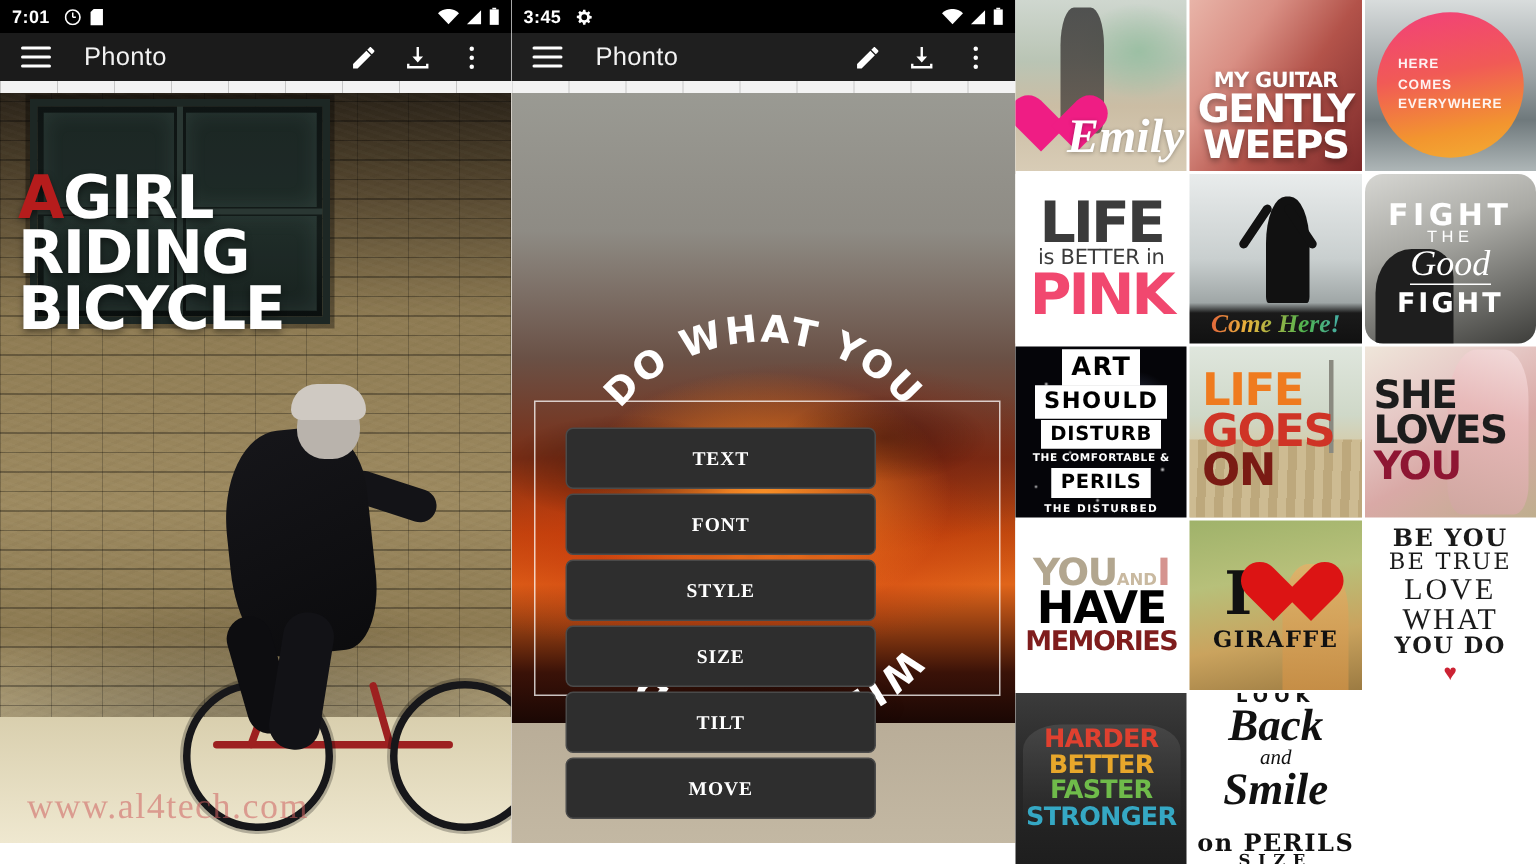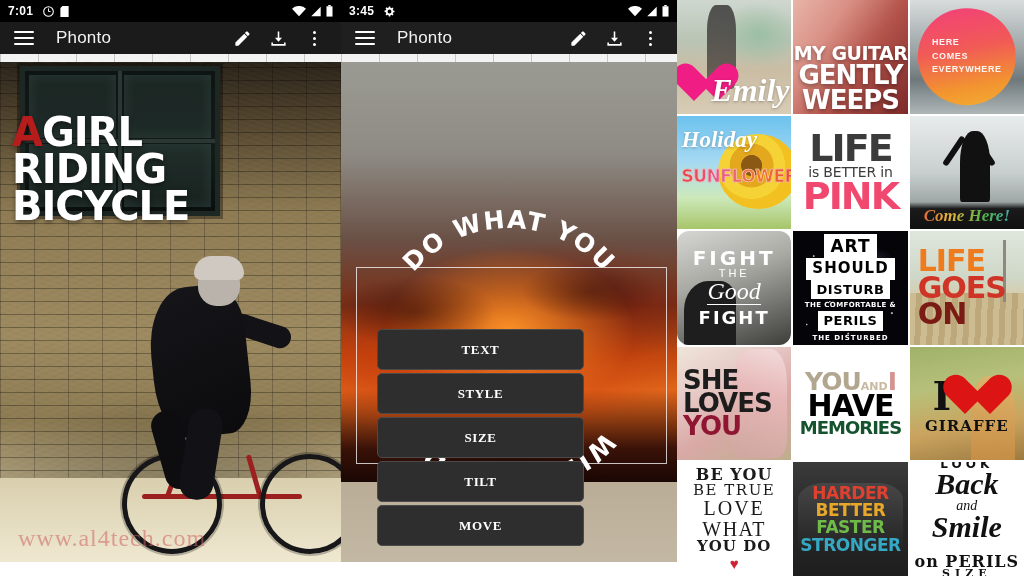--- a/index.html
+++ b/index.html
@@ -159,21 +159,21 @@
   .g1 .heart:before { left:12px; transform:rotate(-45deg); transform-origin:0 100%; }
   .g1 .heart:after  { left:12px; transform:rotate(45deg); transform-origin:100% 100%; }
   .g1 .emily { position:absolute; left:30%; bottom:4%; font-family:"Liberation Serif",serif;
       font-style:italic; font-weight:bold; font-size:32px; color:#fff;
       text-shadow:0 1px 3px rgba(0,0,0,.3); }
 
   .g2 { background:
       linear-gradient(125deg,#e8b4a8 0%,#d98f84 30%,#b3534a 58%,#7d2a2a 100%); }
   .g2 .gtxt { position:relative; color:#fff; font-family:"DejaVu Sans",sans-serif;
       font-weight:900; line-height:.94; text-shadow:0 2px 4px rgba(0,0,0,.35); }
-  .g2 .l1 { font-size:19px; letter-spacing:-.5px;margin-top:44px; }
+  .g2 .l1 { font-size:14px; letter-spacing:-.5px;margin-top:44px; }
   .g2 .l2 { font-size:26px; letter-spacing:-1px; }
   .g2 .l3 { font-size:26px; letter-spacing:-1px; }
 
   .g3 { background:linear-gradient(180deg,#d8dcdc 0%,#9aa2a4 45%,#6f797c 70%,#aeb6b7 100%); }
   .g3 .circle { position:absolute; left:50%; top:50%; transform:translate(-50%,-50%);
       width:86%; height:86%; border-radius:50%;
       background:linear-gradient(170deg,#f2407a 0%,#f15a56 42%,#f2952f 78%,#f4ad33 100%);
       display:flex; align-items:center; justify-content:center; }
   .g3 .ctxt { color:rgba(255,255,255,.92); font-size:9px; font-weight:bold;
       letter-spacing:.6px; line-height:1.5; }
@@ -259,21 +259,21 @@
   .g10 .l2 { font-size:26px; color:#1c1c1c; }
   .g10 .l3 { font-size:26px; color:#8e1633; }
 
   .g11 { background:#ffffff; }
   .g11 .t { text-align:center; line-height:.88; font-family:"DejaVu Sans",sans-serif;
       font-weight:900; letter-spacing:-1px; }
   .g11 .r1 { font-size:25px; color:#b2a68f; }
   .g11 .r1 .and { font-size:11px; color:#c9b9a0; letter-spacing:0; }
   .g11 .r1 .i { color:#d5948f; }
   .g11 .r2 { font-size:30px; }
-  .g11 .r3 { font-size:18px; color:#14532d; }
+  .g11 .r3 { font-size:18px; color:#7f1d1d; }
 
   .g12 { background:linear-gradient(170deg,#9fb26a 0%,#b7c07a 35%,#caa35e 68%,#9c7b42 100%); }
   .g12 .giraffe { position:absolute; right:8%; bottom:0; width:38%; height:74%;
       background:linear-gradient(180deg,#e0b26a,#c98f46); border-radius:40% 40% 0 0; opacity:.9; }
   .g12 .t { position:relative; text-align:center; }
   .g12 .ih { display:flex; align-items:center; justify-content:center; gap:2px; }
   .g12 .ichar { font-family:"DejaVu Serif",serif; font-weight:900; font-size:40px; color:#111; }
   .g12 .bigheart { width:48px; height:42px; position:relative; }
   .g12 .bigheart:before, .g12 .bigheart:after { content:""; position:absolute;
       width:25px; height:38px; background:#dc1414; border-radius:25px 25px 0 0; top:1px; }
@@ -478,20 +478,21 @@
           </text>
           <text class="circ-text">
             <textPath href="#arcBot" startOffset="50%" text-anchor="middle" id="tp-bot">WHAT YOU DO</textPath>
           </text>
         </svg>
         <div class="script-love">Love</div>
       </div>
 
       <div class="toolgrid">
         <div class="toolbtn">TEXT</div>
+        <div class="toolbtn">FONT</div>
         <div class="toolbtn">STYLE</div>
         <div class="toolbtn">SIZE</div>
         <div class="toolbtn">TILT</div>
         <div class="toolbtn">MOVE</div>
       </div>
     </div>
   </div>
 
   <div class="gallery">
 
@@ -514,25 +515,20 @@
     <div class="cell g3">
       <div class="circle">
         <div class="ctxt">
           <div>HERE</div>
           <div>COMES</div>
           <div>EVERYWHERE</div>
         </div>
       </div>
     </div>
 
-    <div class="cell g4">
-      <div class="sun"></div>
-      <div class="holiday">Holiday</div>
-      <div class="sunflower">SUNFLOWER</div>
-    </div>
 
     <div class="cell g5">
       <div class="cell-inner">
         <div class="w">
           <div class="life">LIFE</div>
           <div class="mid">is BETTER in</div>
           <div class="pink">PINK</div>
         </div>
       </div>
     </div>

